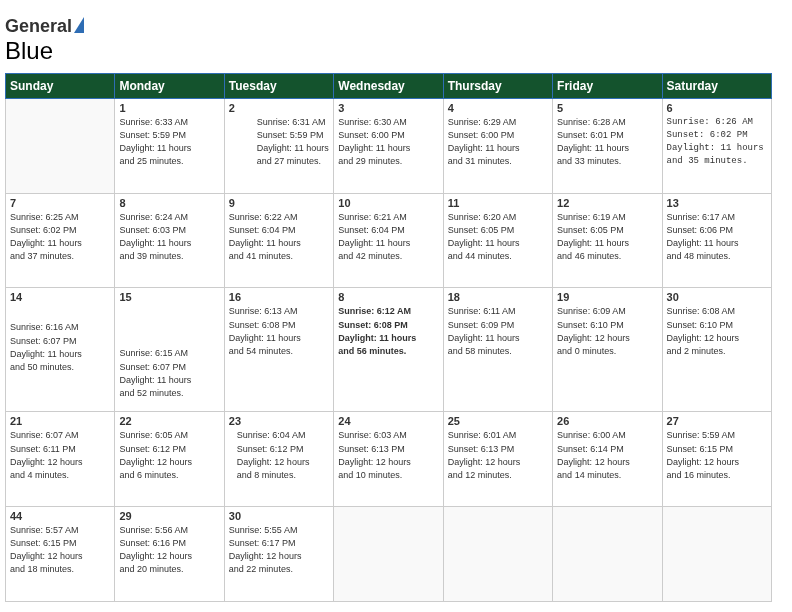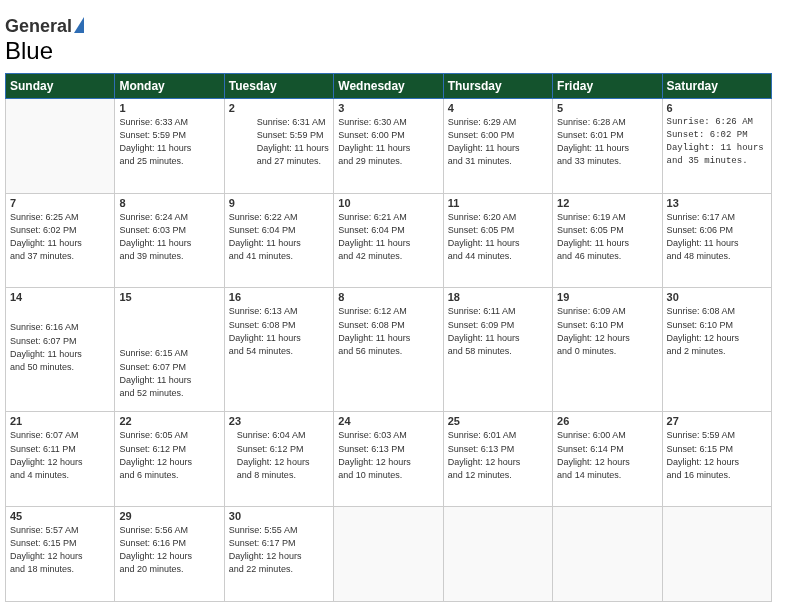--- a/index.html
+++ b/index.html
@@ -243,21 +243,21 @@
           </td>
           <td>
             <span class="day-num">16</span>
             <div class="day-info" style="white-space: pre-line;">Sunrise: 6:13 AM
 Sunset: 6:08 PM
 Daylight: 11 hours
 and 54 minutes.</div>
           </td>
           <td>
             <span class="day-num">8</span>
-            <div class="day-info" style="white-space: pre-line;">Sunrise: 6:12 AM
+            <div class="day-info" style="white-space: pre-line; font-weight: bold;">Sunrise: 6:12 AM
 Sunset: 6:08 PM
 Daylight: 11 hours
 and 56 minutes.</div>
           </td>
           <td>
             <span class="day-num">18</span>
             <div class="day-info" style="white-space: pre-line;">Sunrise: 6:11 AM
 Sunset: 6:09 PM
 Daylight: 11 hours
 and 58 minutes.</div>
@@ -323,21 +323,21 @@
           <td>
             <span class="day-num">27</span>
             <div class="day-info" style="white-space: pre-line;">Sunrise: 5:59 AM
 Sunset: 6:15 PM
 Daylight: 12 hours
 and 16 minutes.</div>
           </td>
         </tr>
         <tr>
           <td>
-            <span class="day-num">45</span>
+            <span class="day-num">44</span>
             <div class="day-info" style="white-space: pre-line;">Sunrise: 5:57 AM
 Sunset: 6:15 PM
 Daylight: 12 hours
 and 18 minutes.</div>
           </td>
           <td>
             <span class="day-num">29</span>
             <div class="day-info" style="white-space: pre-line;">Sunrise: 5:56 AM
 Sunset: 6:16 PM
 Daylight: 12 hours

